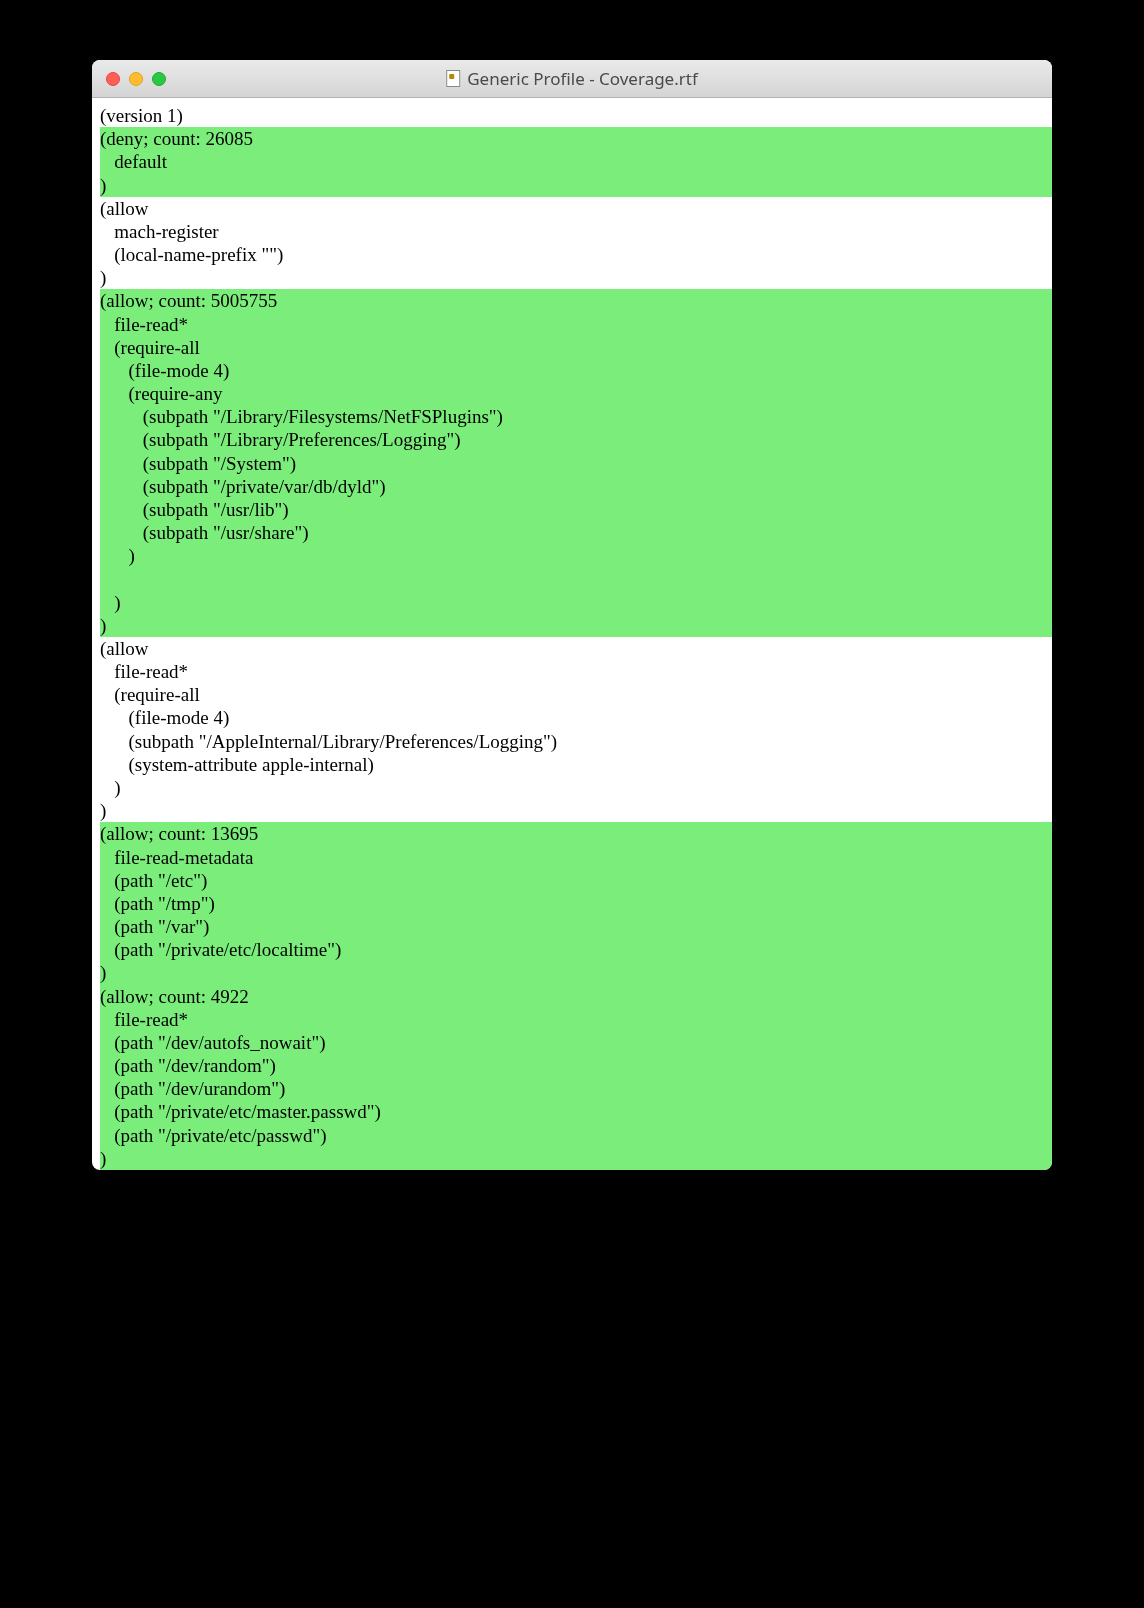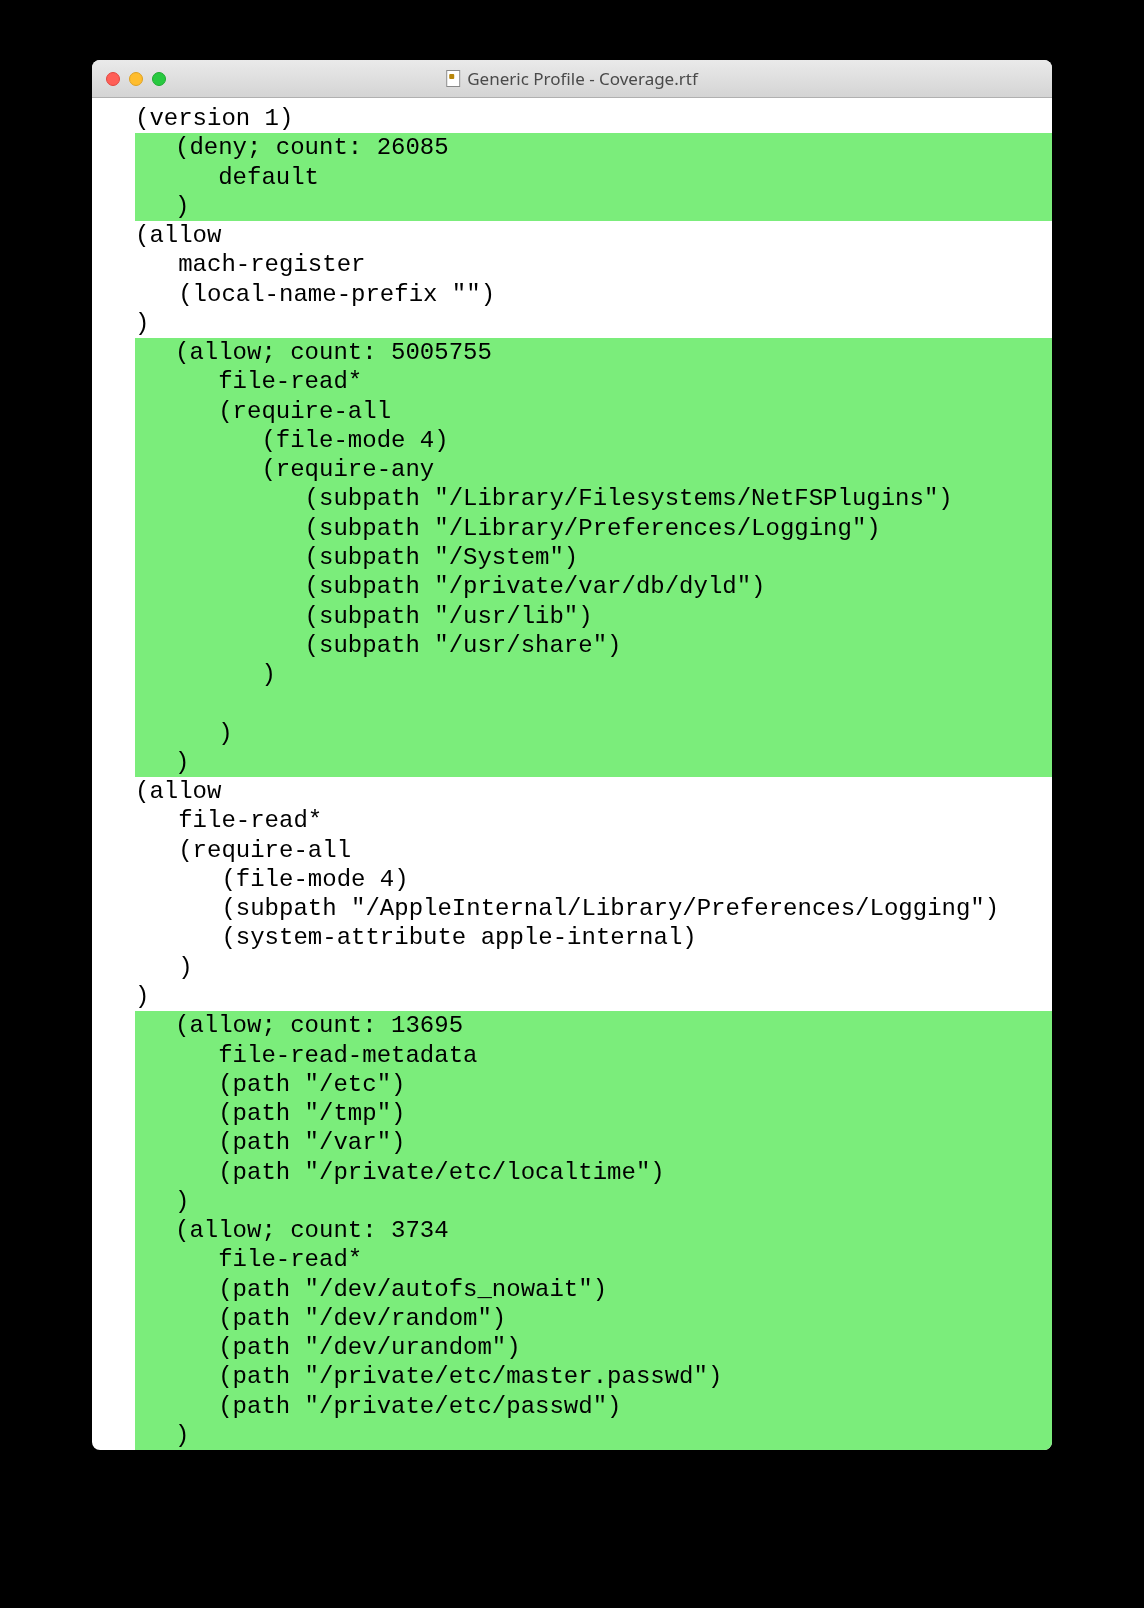--- a/index.html
+++ b/index.html
@@ -60,30 +60,29 @@
     }
     .doc-icon::after {
       content: "";
       position: absolute;
       top: 3px; left: 2px;
       width: 5px; height: 5px;
       background: #b8860b;
       border-radius: 1px;
     }
     .content {
-      font-family: Liberation Mono, monospace;
-      font-size: 24px;
+      font-family: Liberation Serif, serif;
+      font-size: 19px;
       line-height: 1.22;
       white-space: pre;
       color: #000;
       padding: 6px 0 0 8px;
-      margin-left: 35px;
     }
     .block { display: block; }
-    .hl { background: #7bed7b; display: block; padding-left: 40px; }
+    .hl { background: #7bed7b; display: block; }
   </style>
 </head>
 <body>
 
 <div class="window">
   <div class="titlebar">
     <div class="traffic-lights">
       <div class="traffic-light tl-close"></div>
       <div class="traffic-light tl-min"></div>
       <div class="traffic-light tl-max"></div>
@@ -118,21 +117,21 @@
       (file-mode 4)
       (subpath "/AppleInternal/Library/Preferences/Logging")
       (system-attribute apple-internal)
    )
 )</span><span class="hl">(allow; count: 13695
    file-read-metadata
    (path "/etc")
    (path "/tmp")
    (path "/var")
    (path "/private/etc/localtime")
-)</span><span class="hl">(allow; count: 3734
+)</span><span class="hl">(allow; count: 4922
    file-read*
    (path "/dev/autofs_nowait")
    (path "/dev/random")
    (path "/dev/urandom")
    (path "/private/etc/master.passwd")
    (path "/private/etc/passwd")
 )</span></div>
 </div>
 
 </body></html>

